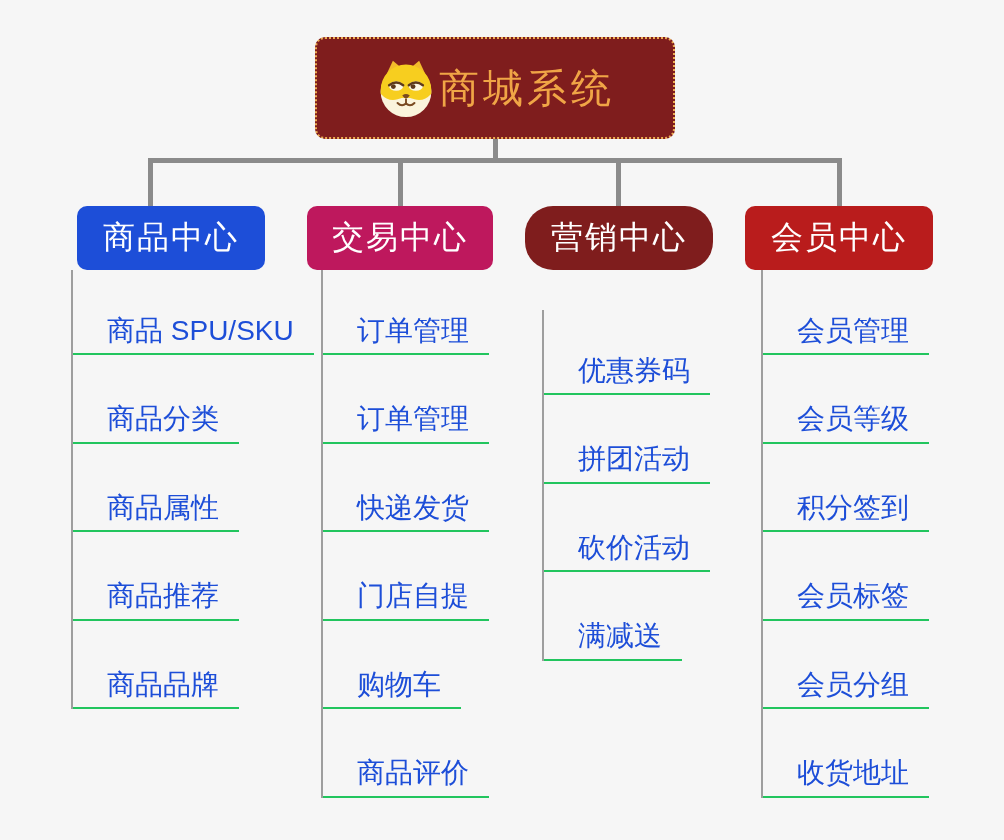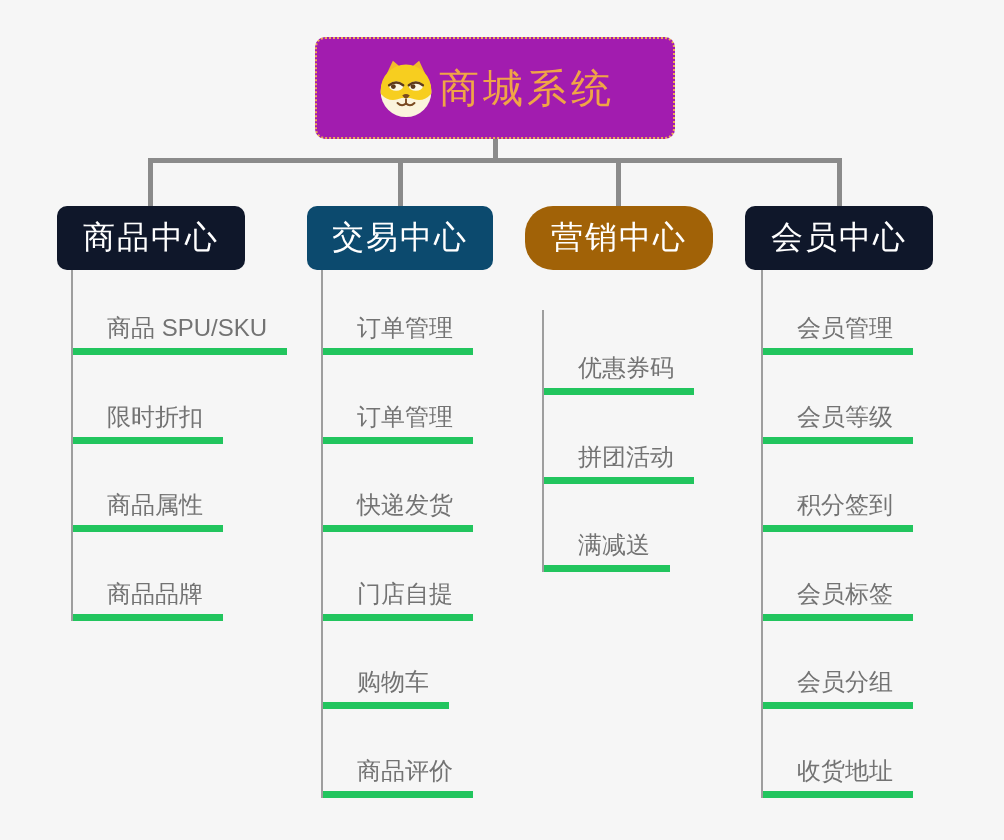--- a/index.html
+++ b/index.html
@@ -17,21 +17,21 @@
   .bus       { left:148px; top:158px; width:694px; height:5px; }
   .drop-1 { left:148px; top:158px; width:5px; height:49px; }
   .drop-2 { left:398px; top:158px; width:5px; height:49px; }
   .drop-3 { left:616px; top:158px; width:5px; height:49px; }
   .drop-4 { left:837px; top:158px; width:5px; height:49px; }
 
   
   .root-node {
     position:absolute; left:315px; top:37px; width:360px; height:102px;
     box-sizing:border-box;
-    background:#a21caf;
+    background:#7f1d1d;
     border:2px dotted #EDAD52;
     border-radius:10px;
     display:flex; align-items:center; justify-content:center; gap:2px;
   }
   .root-title {
     font-size:40px; letter-spacing:4px; color:#F0A546; font-weight:500;
     line-height:1;
   }
   .dog-icon { width:62px; height:60px; flex:0 0 auto; }
 
@@ -55,22 +55,22 @@
   }
   .it-1 { left:71px; }
   .it-2 { left:321px; }
   .it-3 { left:542px;margin-top:40px; }
   .it-4 { left:761px; }
   .item { height:88.5px; display:flex; align-items:flex-end; }
   .item:first-child { height:85px; }
   .item-label {
     display:inline-block;
     padding:0 20px 6px 34px;
-    border-bottom:7px solid #22c55e;
-    font-size:24px; color:#737373;
+    border-bottom:2px solid #22c55e;
+    font-size:28px; color:#1d4ed8;
     white-space:nowrap; line-height:1.15;
   }
 </style>
 </head>
 <body>
 
 <div class="canvas">
 
   <div class="connector root-drop"></div>
   <div class="connector bus"></div>
@@ -96,34 +96,37 @@
       <circle cx="18.5" cy="30.5" r="2.6" fill="#5E3A1C"></circle>
       <circle cx="39.5" cy="30.5" r="2.6" fill="#5E3A1C"></circle>
 
       <path d="M28,40 Q32,37 36,40 Q32,46 28,40 Z" fill="#7A4A21"></path>
       <path d="M32,44 L32,48" stroke="#7A4A21" stroke-width="2" stroke-linecap="round"></path>
       <path d="M23,48 Q27.5,52.5 32,48.5 Q36.5,52.5 41,48" stroke="#7A4A21" stroke-width="2.2" fill="none" stroke-linecap="round"></path>
     </svg>
     <span class="root-title">商城系统</span>
   </div>
 
-  <div class="branch-header bh-1" style="background-color: #0f172a;">商品中心</div>
-  <div class="branch-header bh-2" style="background-color: #0c4a6e;">交易中心</div>
-  <div class="branch-header bh-3" style="background-color: #a16207; border-radius: 28px;">营销中心</div>
-  <div class="branch-header bh-4" style="background-color: #0f172a;">会员中心</div>
+  <div class="branch-header bh-1" style="background-color: #1d4ed8; margin-left: 20px;">商品中心</div>
+  <div class="branch-header bh-2" style="background-color: #be185d;">交易中心</div>
+  <div class="branch-header bh-3" style="background-color: #7f1d1d; border-radius: 28px;">营销中心</div>
+  <div class="branch-header bh-4" style="background-color: #b91c1c;">会员中心</div>
 
   <div class="items it-1">
     <div class="item">
         <span class="item-label">商品 SPU/SKU</span>
       </div>
     <div class="item">
-        <span class="item-label">限时折扣</span>
+        <span class="item-label">商品分类</span>
       </div>
     <div class="item">
         <span class="item-label">商品属性</span>
+      </div>
+    <div class="item">
+        <span class="item-label">商品推荐</span>
       </div>
     <div class="item">
         <span class="item-label">商品品牌</span>
       </div>
   </div>
 
   <div class="items it-2">
     <div class="item">
         <span class="item-label">订单管理</span>
       </div>
@@ -145,20 +148,23 @@
   </div>
 
   <div class="items it-3">
     <div class="item">
         <span class="item-label">优惠券码</span>
       </div>
     <div class="item">
         <span class="item-label">拼团活动</span>
       </div>
     <div class="item">
+        <span class="item-label">砍价活动</span>
+      </div>
+    <div class="item">
         <span class="item-label">满减送</span>
       </div>
   </div>
 
   <div class="items it-4">
     <div class="item">
         <span class="item-label">会员管理</span>
       </div>
     <div class="item">
         <span class="item-label">会员等级</span>

